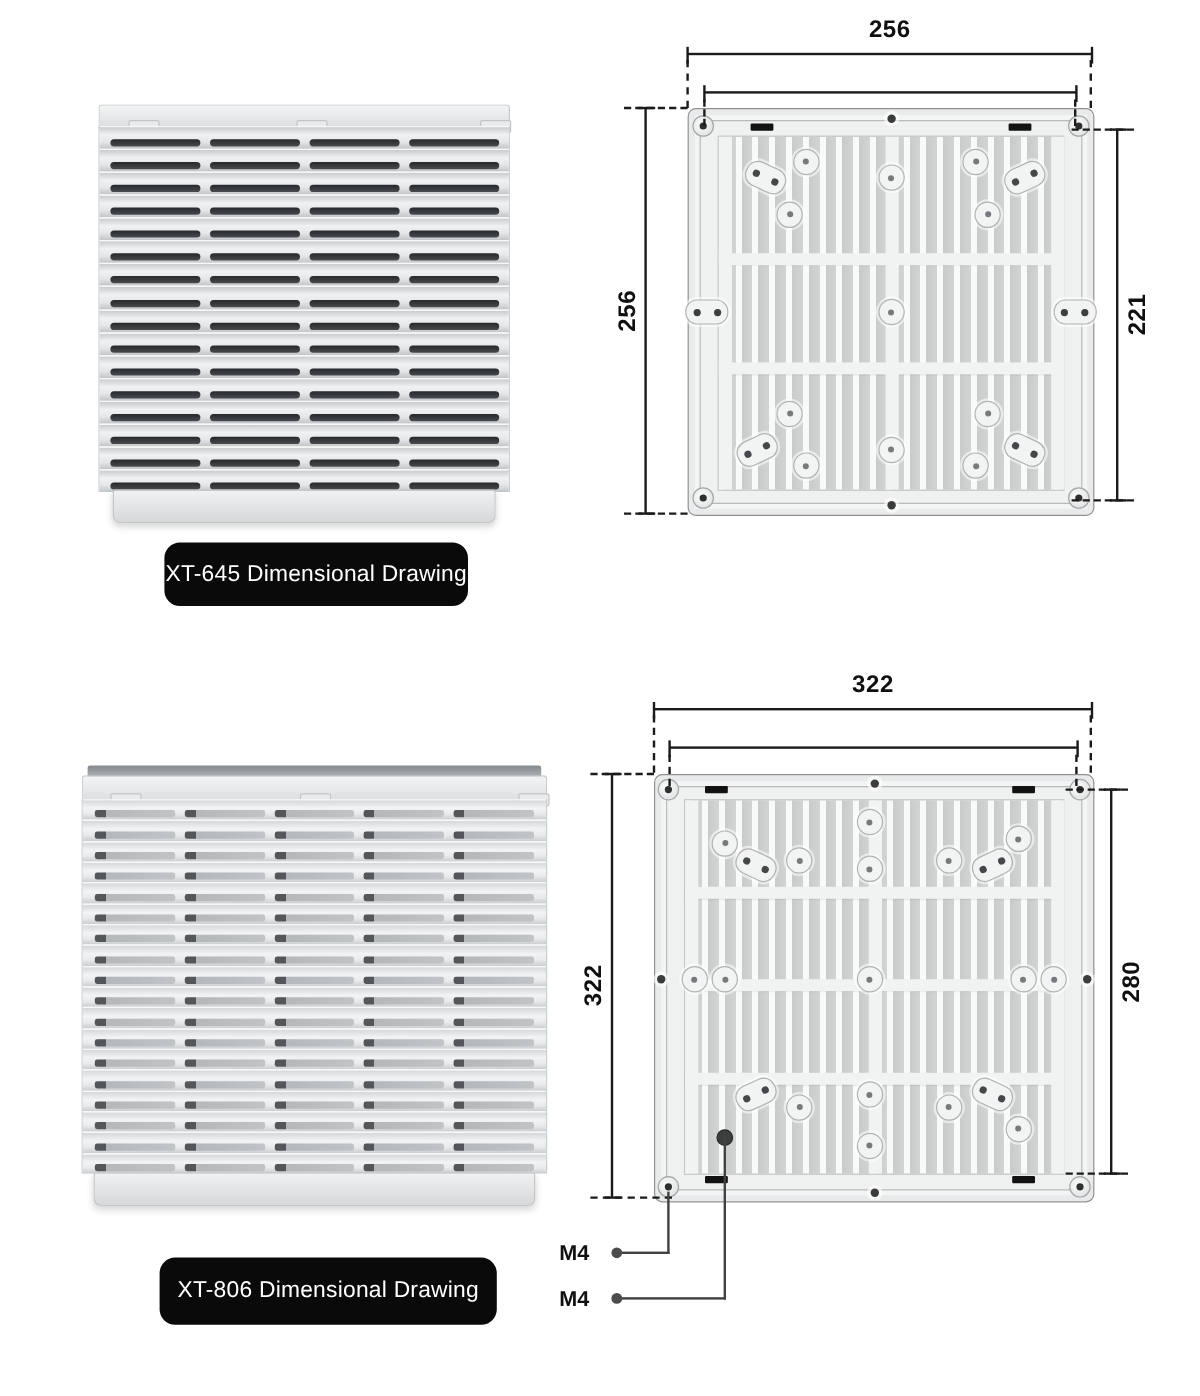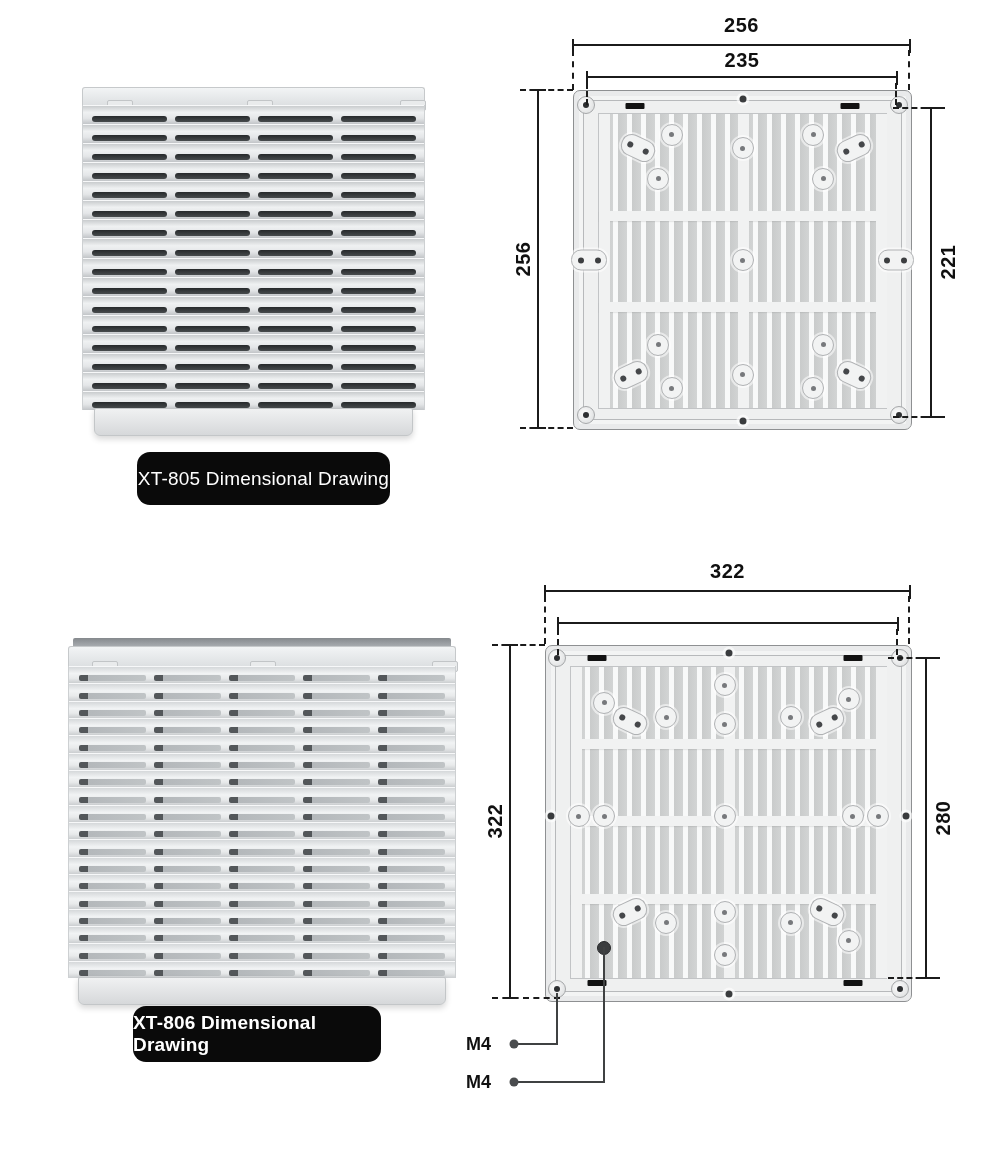--- a/index.html
+++ b/index.html
@@ -353,36 +353,35 @@
       <div class="clip" style="left: 18%; top: 4.5%;"></div>
       <div class="clip" style="left: 82%; top: 4.5%;"></div>
     </div>
 
   <div class="dimh" style="left:573px;top:44px;width:337px;"></div>
   <div class="dimlabel" style="left:573px;top:14px;width:337px;">256</div>
   <div class="dashv" style="left:572px;top:50px;height:40px;"></div>
   <div class="dashv" style="left:908px;top:50px;height:40px;"></div>
 
   <div class="dimh" style="left:587px;top:76px;width:310px;"></div>
-  <div class="dimlabel" style="left:587px;top:49px;width:310px;">235</div>
   <div class="dashv" style="left:586px;top:83px;height:22px;"></div>
   <div class="dashv" style="left:895px;top:83px;height:22px;"></div>
 
   <div class="dimv" style="left:537px;top:90px;height:338px;"></div>
   <div class="dimlabel v" style="left:487px;top:248px;">256</div>
   <div class="dashh" style="left:520px;top:89px;width:53px;"></div>
   <div class="dashh" style="left:520px;top:427px;width:53px;"></div>
 
   <div class="dimv" style="left:930px;top:108px;height:309px;"></div>
   <div class="dimlabel v" style="left:912px;top:251px;">221</div>
   <div class="dashh" style="left:893px;top:107px;width:52px;"></div>
   <div class="dashh" style="left:893px;top:416px;width:52px;"></div>
 
   <div class="badge" style="left:137px;top:452px;width:253px;height:53px;">
-    <span>XT-805 Dimensional Drawing</span>
+    <span>XT-645 Dimensional Drawing</span>
   </div>
 
   <div class="front light-slots" style="left:68px;top:638px;width:388px;height:367px;">
     <div class="darkbar"></div>
     <div class="cap" style="top:8px;height:20px;">
         <div class="tab" style="left: 6%;"></div>
         <div class="tab" style="left: 47%;"></div>
         <div class="tab" style="left: 94%;"></div>
       </div>
     <div class="louvers" style="top:28px;bottom:27px;">
@@ -671,17 +670,17 @@
   <div class="leaderline" style="left:556px;top:993px;width:2px;height:52px;"></div>
   <div class="leaderline" style="left:517px;top:1043px;width:41px;height:2px;"></div>
   <div class="ldot" style="left:514px;top:1044px;"></div>
   <div class="m4label" style="left:466px;top:1034px;">M4</div>
 
   <div class="leaderline" style="left:603px;top:947px;width:2px;height:136px;"></div>
   <div class="leaderline" style="left:517px;top:1081px;width:88px;height:2px;"></div>
   <div class="ldot" style="left:514px;top:1082px;"></div>
   <div class="m4label" style="left:466px;top:1072px;">M4</div>
 
-  <div class="badge" style="left:133px;top:1006px;width:248px;height:56px;font-weight:bold;">
+  <div class="badge" style="left:133px;top:1048px;width:281px;height:56px;">
     <span>XT-806 Dimensional Drawing</span>
   </div>
 
 </div>
 
 </body></html>

